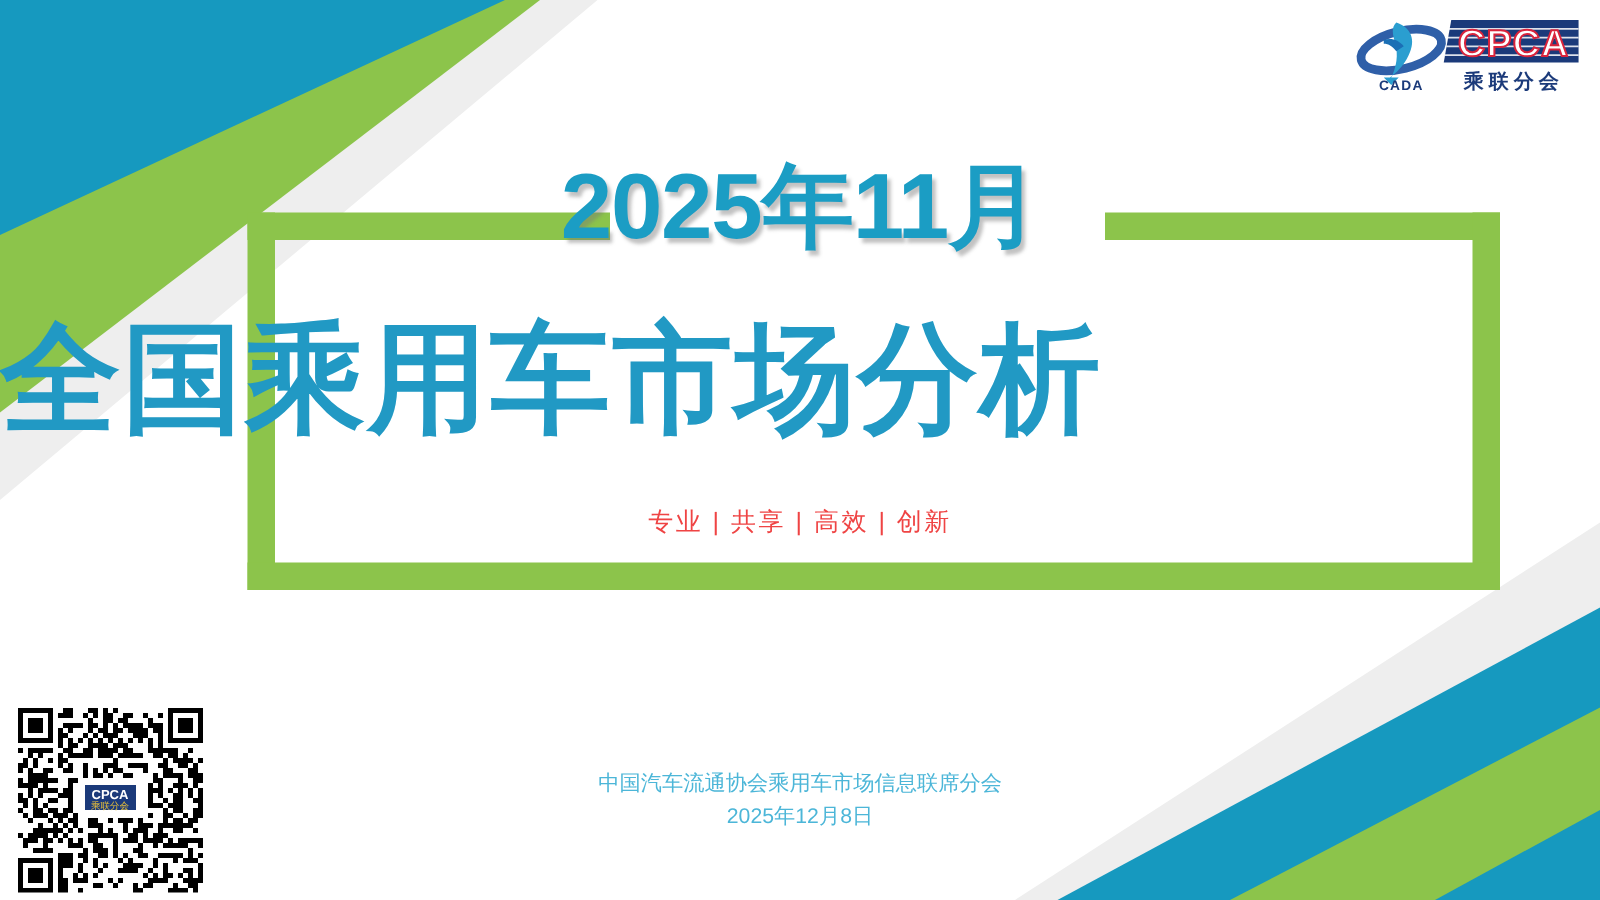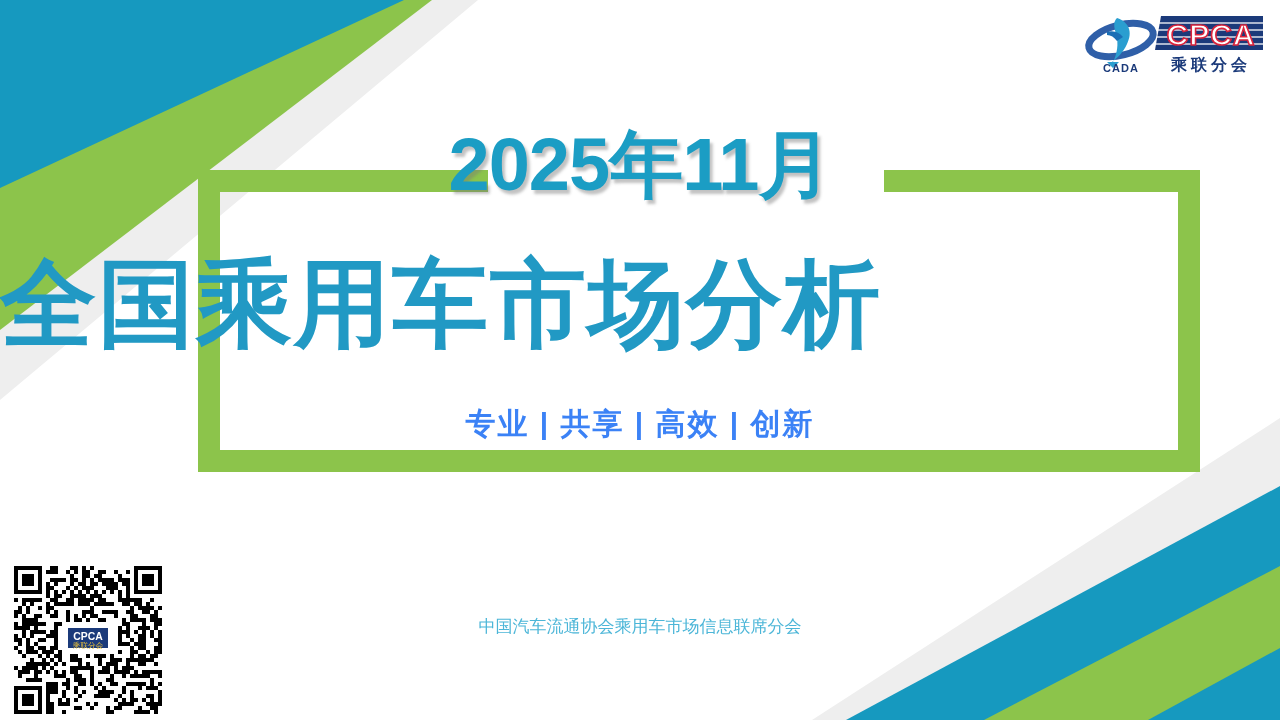--- a/index.html
+++ b/index.html
@@ -62,25 +62,24 @@
     line-height: 1.08;
     letter-spacing: 2px;
     white-space: nowrap;
   }
   .tagline {
     position: absolute;
     left: 0;
     top: 404px;
     width: 1280px;
     text-align: center;
-    font-size: 30px;
-    color: #3b82f6;
+    font-size: 20px;
+    color: #ef4444;
     letter-spacing: 2px;
     white-space: nowrap;
-    font-weight: bold;
   }
   .footer-block {
     position: absolute;
     left: 0;
     top: 614px;
     width: 1280px;
     text-align: center;
     color: #4cb6d8;
     font-size: 17px;
     line-height: 1.5;
@@ -130,20 +129,21 @@
   <div class="frame-edge frame-bottom"></div>
 
   <div class="title-date">2025年11月</div>
 
   <div class="headline">全国乘用车市场分析</div>
 
   <div class="tagline">专业 | 共享 | 高效 | 创新</div>
 
   <div class="footer-block">
     <span class="footer-line">中国汽车流通协会乘用车市场信息联席分会</span>
+    <span class="footer-line">2025年12月8日</span>
   </div>
 
   <div class="logo-wrap">
     <svg viewBox="0 0 180 66" width="180" height="66" aria-hidden="true">
 
       <g>
         <ellipse cx="38" cy="30" rx="33" ry="15" transform="rotate(-14 38 30)" fill="none" stroke="#2f5fa8" stroke-width="7"></ellipse>
         <path d="M34 8 C46 12 50 22 44 34 C40 43 34 48 29 52 L36 52 L30 58 L24 52 L30 52 C34 44 36 34 33 24 C31 17 30 12 34 8 Z" fill="#2a9ed0"></path>
         <path d="M24 22 C30 20 36 22 40 27 L34 31 C31 27 28 25 24 25 Z" fill="#1b6fb5"></path>
         <text x="38" y="62" font-family="'Liberation Sans', sans-serif" font-size="11" font-weight="bold" fill="#1b3a7a" text-anchor="middle" letter-spacing="1">CADA</text>

